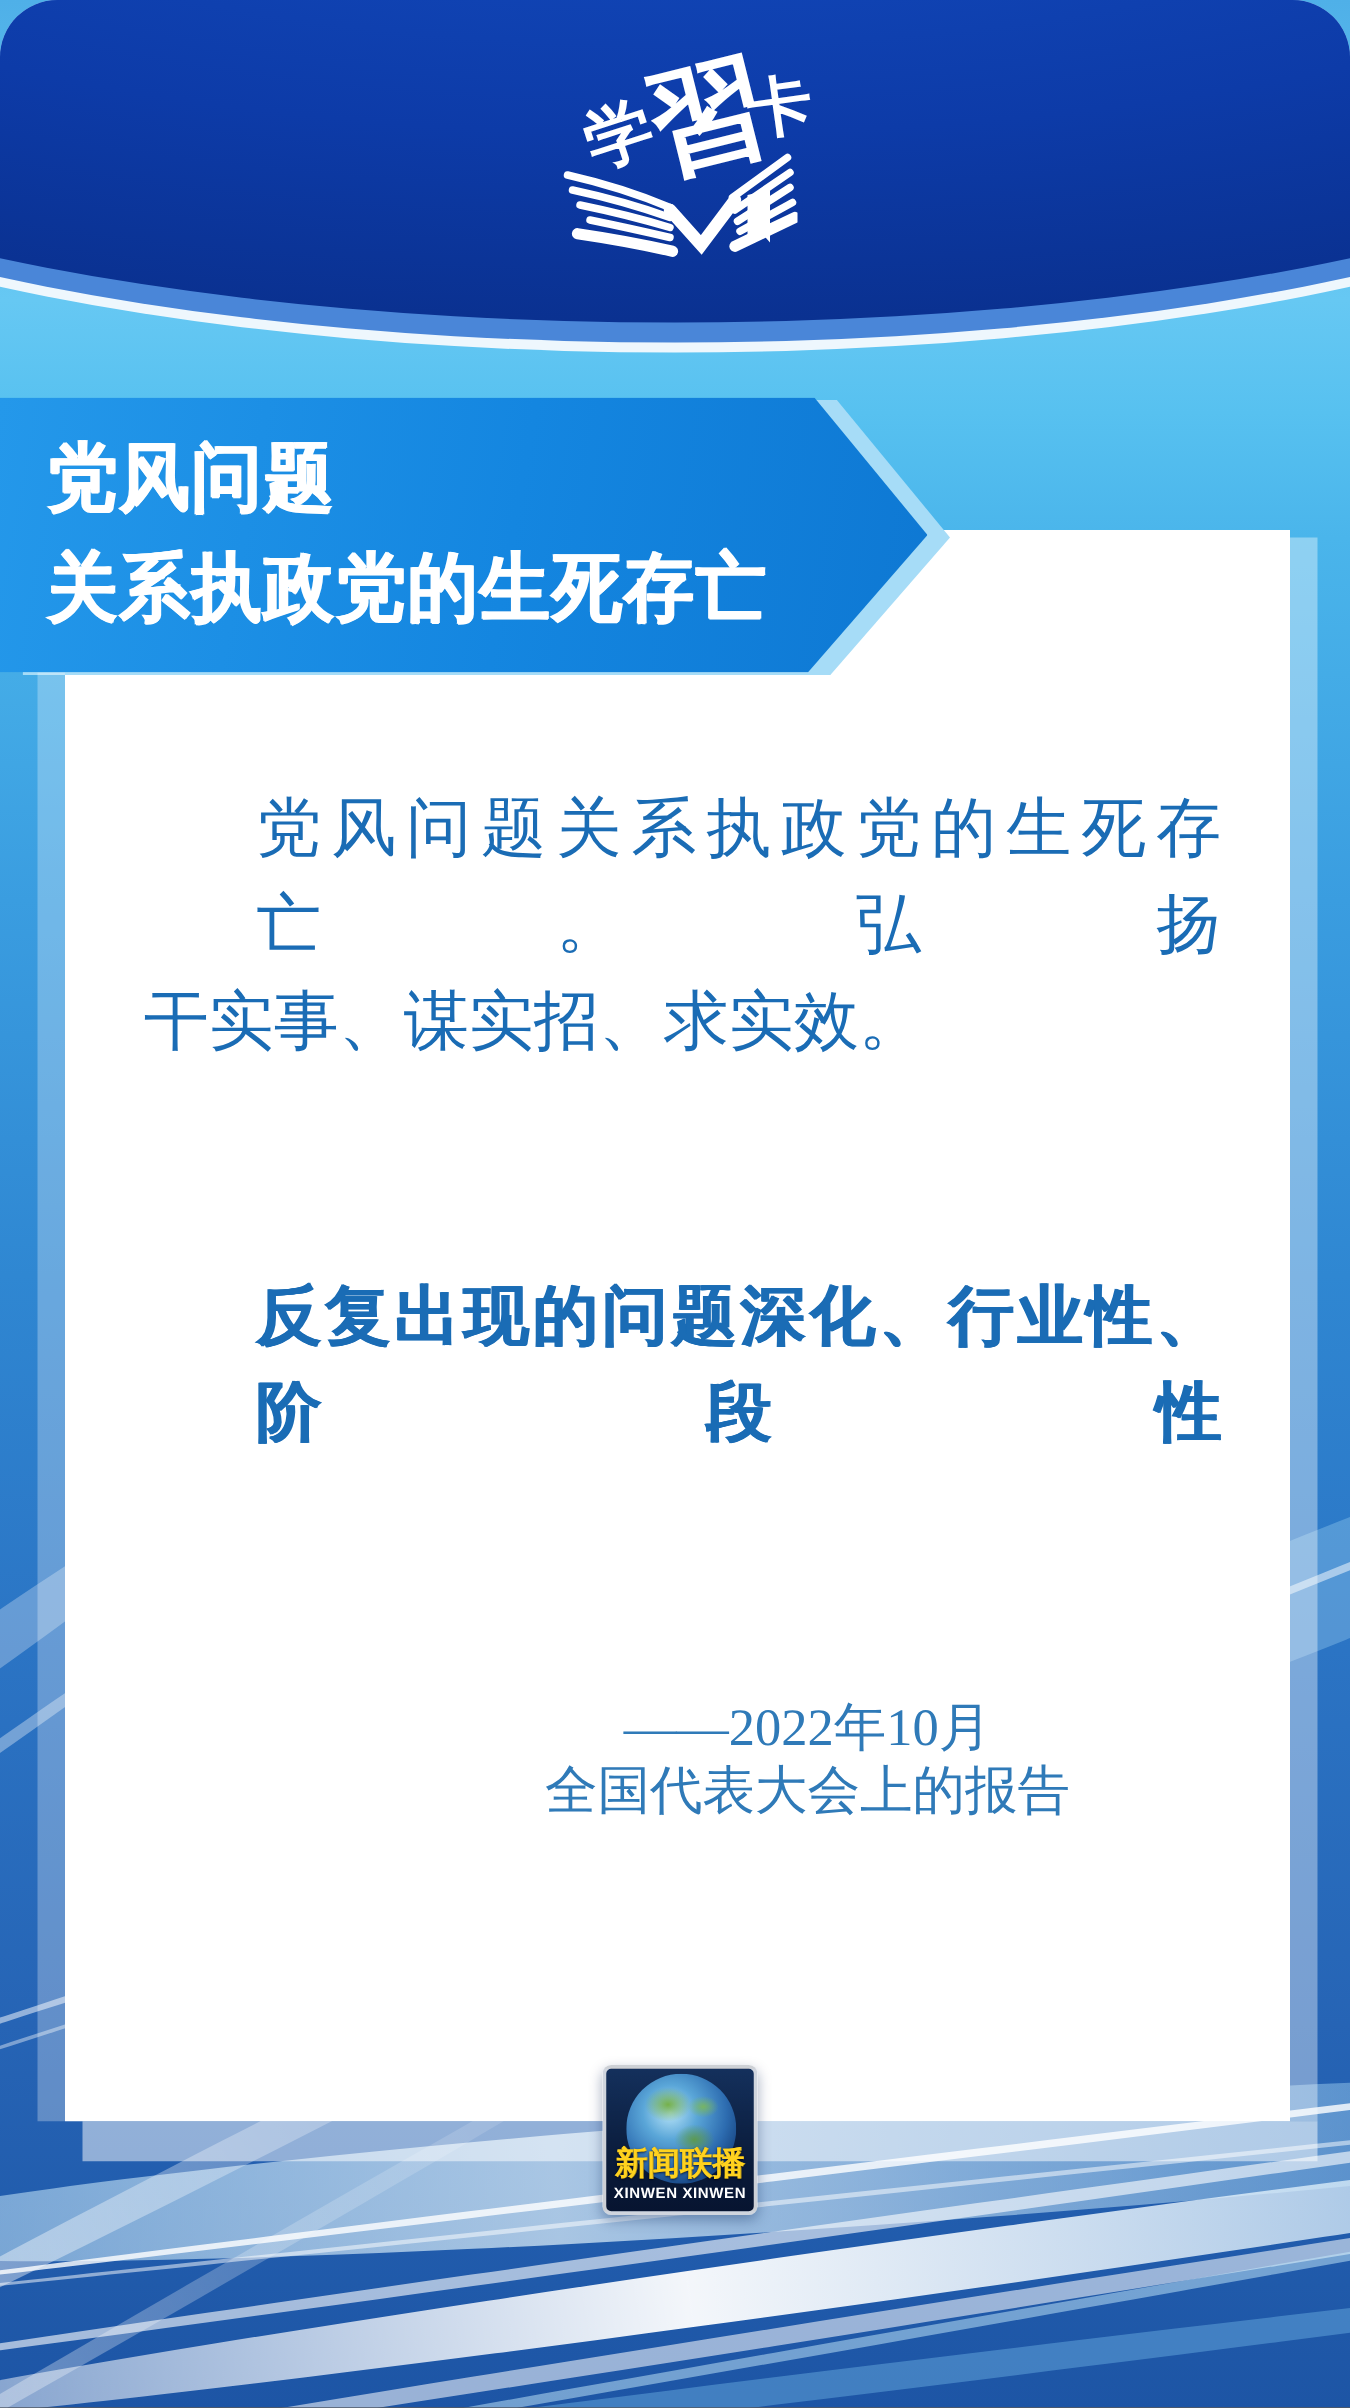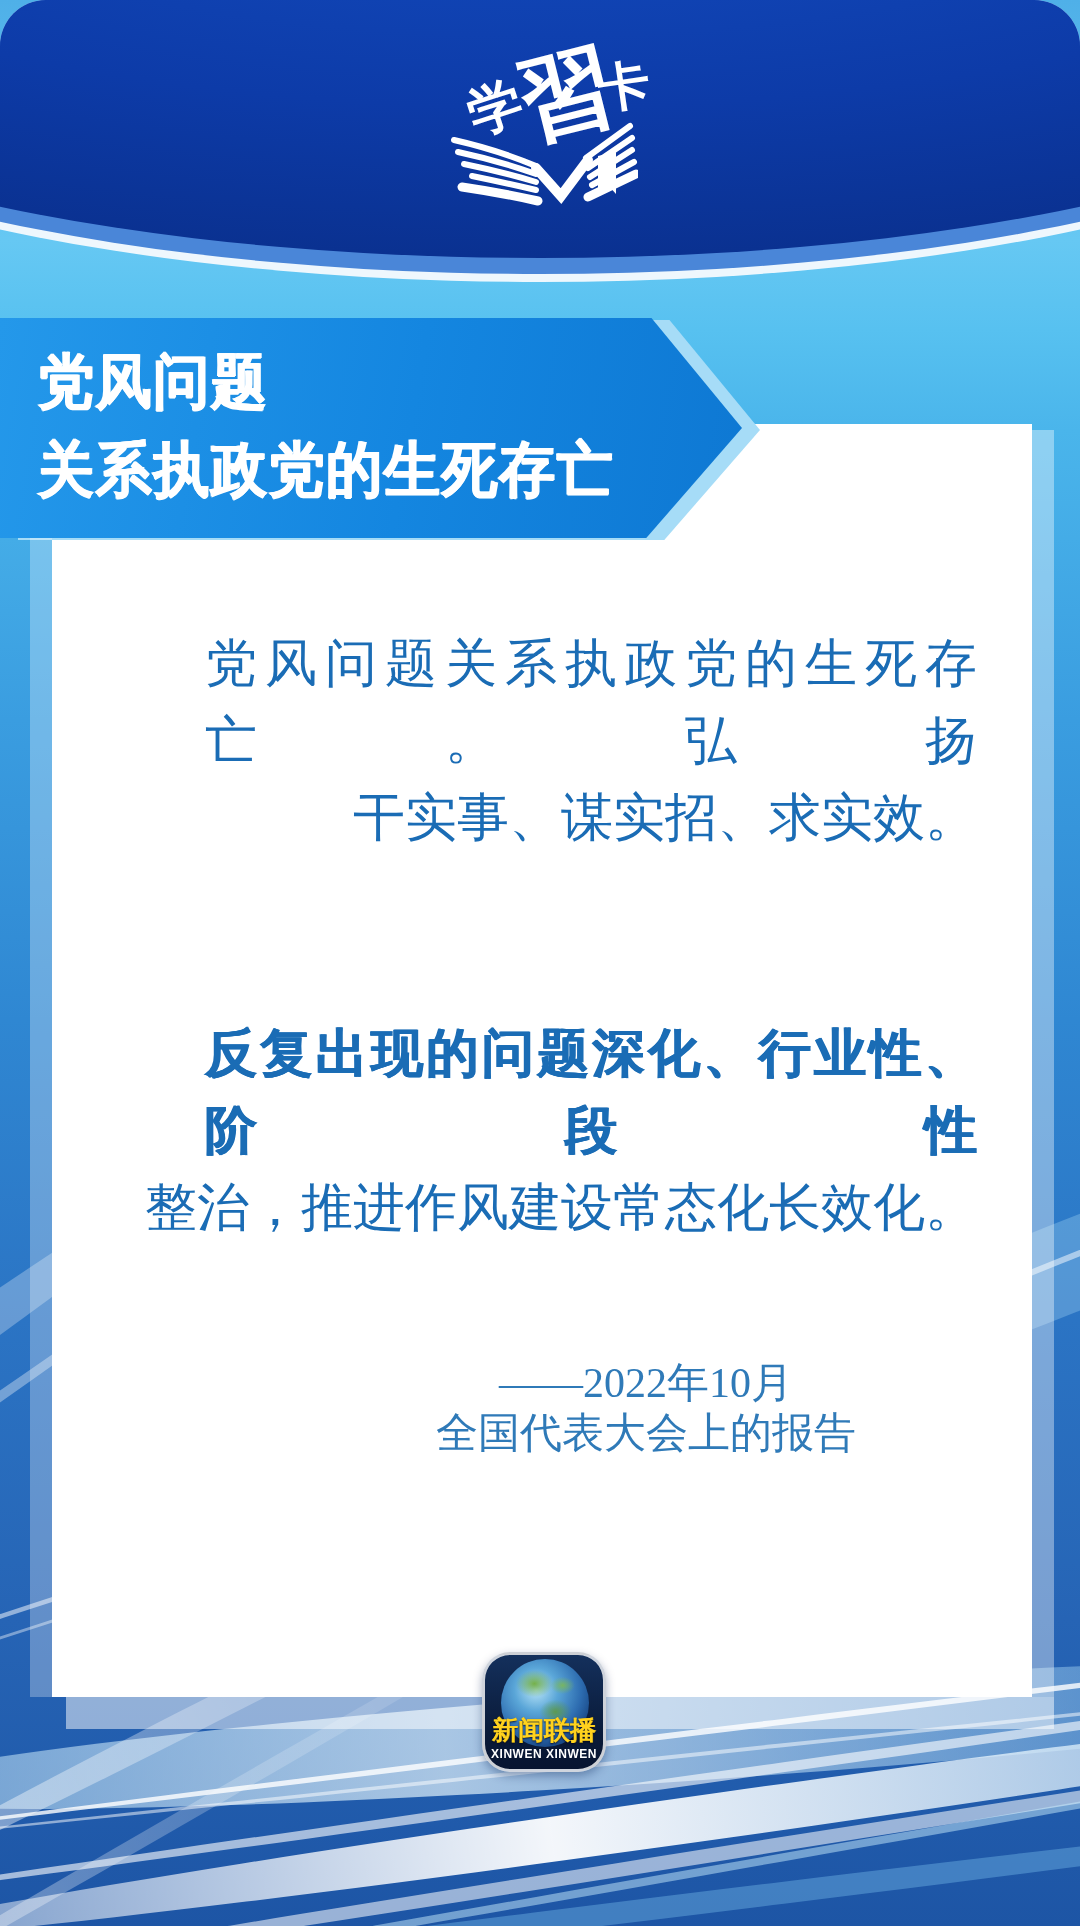--- a/index.html
+++ b/index.html
@@ -38,21 +38,21 @@
   .card{position:absolute;left:52px;top:424px;width:980px;height:1273px;background:#ffffff;z-index:4;}
   .strip{position:absolute;z-index:6;background:rgba(255,255,255,.38);}
   .strip-right{left:1032px;top:430px;width:22px;height:1267px;}
   .strip-left{left:30px;top:538px;width:22px;height:1159px;background:rgba(255,255,255,.28);}
   .strip-bottom{left:66px;top:1697px;width:988px;height:32px;background:rgba(255,255,255,.5);}
   
   .para{position:absolute;left:115px;width:862px;z-index:7;color:#1a6cb5;font-size:52px;line-height:77px;}
   .p1{top:625px;}
   .p2{top:1015px;}
   .jline{text-align:justify;text-align-last:justify;}
-  .lline{text-align:right;}
+  .lline{text-align:left;}
   .ind{padding-left:90px;}
   .b{font-weight:700;text-shadow:.7px 0 currentColor,-.7px 0 currentColor;}
   
   .attr{position:absolute;left:300px;top:1358px;width:692px;z-index:7;text-align:center;
         color:#2f7ab8;font-family:"Liberation Serif","DejaVu Serif",serif;
         font-size:42px;line-height:50px;}
   
   .streak{position:absolute;z-index:3;border-radius:50%;}
   .s-a{left:-150px;top:1688px;width:1700px;height:92px;transform:rotate(-4deg);opacity:.85;
        background:linear-gradient(90deg,rgba(190,230,250,.55),rgba(232,247,253,.8) 35%,rgba(170,220,248,.45) 75%,rgba(140,200,240,.3));}
@@ -69,21 +69,21 @@
   .s-j{left:-300px;top:1800px;width:1000px;height:14px;transform:rotate(-30deg);
        background:linear-gradient(90deg,rgba(255,255,255,.45),rgba(255,255,255,0));}
   .s-k{left:700px;top:1225px;width:720px;height:90px;transform:rotate(-22deg);background:rgba(180,225,250,.30);}
   .s-l{left:750px;top:1258px;width:620px;height:6px;transform:rotate(-22deg);background:rgba(255,255,255,.5);}
   .s-m{left:-420px;top:1340px;width:700px;height:40px;transform:rotate(-35deg);background:rgba(255,255,255,.28);}
   .s-n{left:-380px;top:1430px;width:650px;height:10px;transform:rotate(-35deg);background:rgba(255,255,255,.35);}
   .s-o{left:-200px;top:1575px;width:640px;height:5px;transform:rotate(-18deg);background:rgba(255,255,255,.5);}
   .s-p{left:-200px;top:1604px;width:600px;height:3px;transform:rotate(-18deg);background:rgba(255,255,255,.4);}
   
   .badge{position:absolute;left:482px;top:1652px;width:124px;height:120px;z-index:8;
-         border-radius:28px;border:3px solid rgba(255,255,255,.8);box-sizing:border-box;
+         border-radius:7px;border:3px solid rgba(255,255,255,.8);box-sizing:border-box;
          background:linear-gradient(180deg,#14305c 0%,#0a1b3a 65%,#071430 100%);
          overflow:hidden;box-shadow:0 4px 10px rgba(0,30,80,.35);}
   .earth{position:absolute;left:16px;top:4px;width:88px;height:88px;border-radius:50%;
      background:
        radial-gradient(ellipse 30% 22% at 38% 28%,rgba(115,175,65,.95),rgba(115,175,65,0) 70%),
        radial-gradient(ellipse 26% 20% at 62% 60%,rgba(95,155,60,.85),rgba(95,155,60,0) 70%),
        radial-gradient(ellipse 20% 14% at 70% 30%,rgba(125,185,80,.85),rgba(125,185,80,0) 70%),
        radial-gradient(circle at 40% 35%,#b8e4f8 0%,#5aa6d8 28%,#2d6cb0 58%,#123c78 82%,#0a2450 100%);}
   .badge-cn{position:absolute;left:0;right:0;top:60px;text-align:center;color:#ffd21e;
             font-size:26px;font-weight:700;line-height:30px;letter-spacing:0px;
@@ -151,21 +151,20 @@
   <div class="banner-title bt1">党风问题</div>
   <div class="banner-title bt2">关系执政党的生死存亡</div>
 
   <div class="para p1">
     <div class="jline ind"><span>党风问题关系执政党的生死存亡。弘扬</span></div>
     <div class="lline"><span>干实事、谋实招、求实效。</span></div>
   </div>
 
   <div class="para p2">
     <div class="jline ind"><span class="b">反复出现的问题深化、行业性、阶段性</span></div>
-    <div class="lline"><span>整治，推进作风建设常态化长效化。</span></div>
   </div>
 
   <div class="attr">
     <div>——2022年10月</div>
     <div>全国代表大会上的报告</div>
   </div>
 
   <div class="badge">
     <div class="earth"></div>
     <div class="badge-cn">新闻联播</div>

